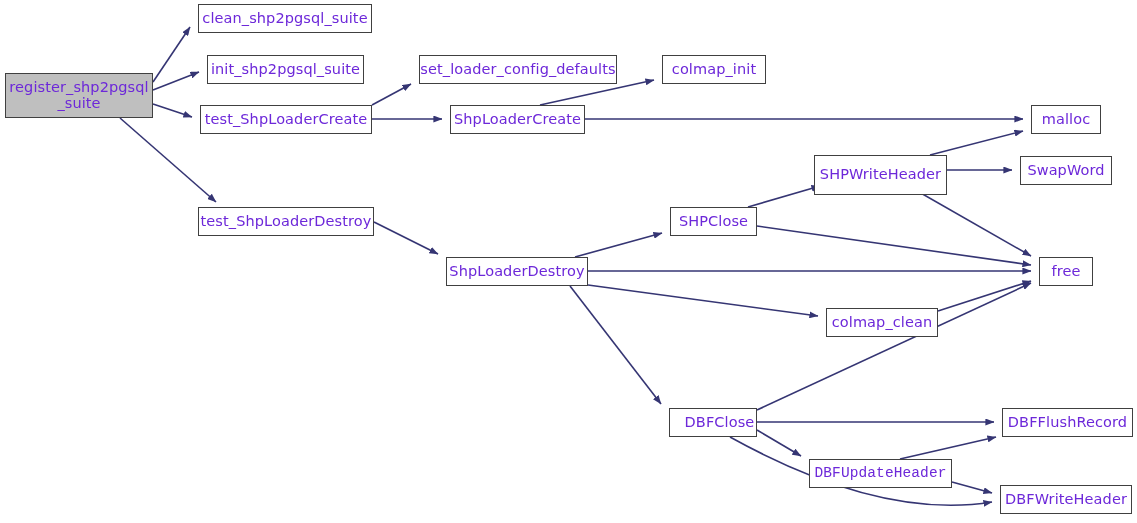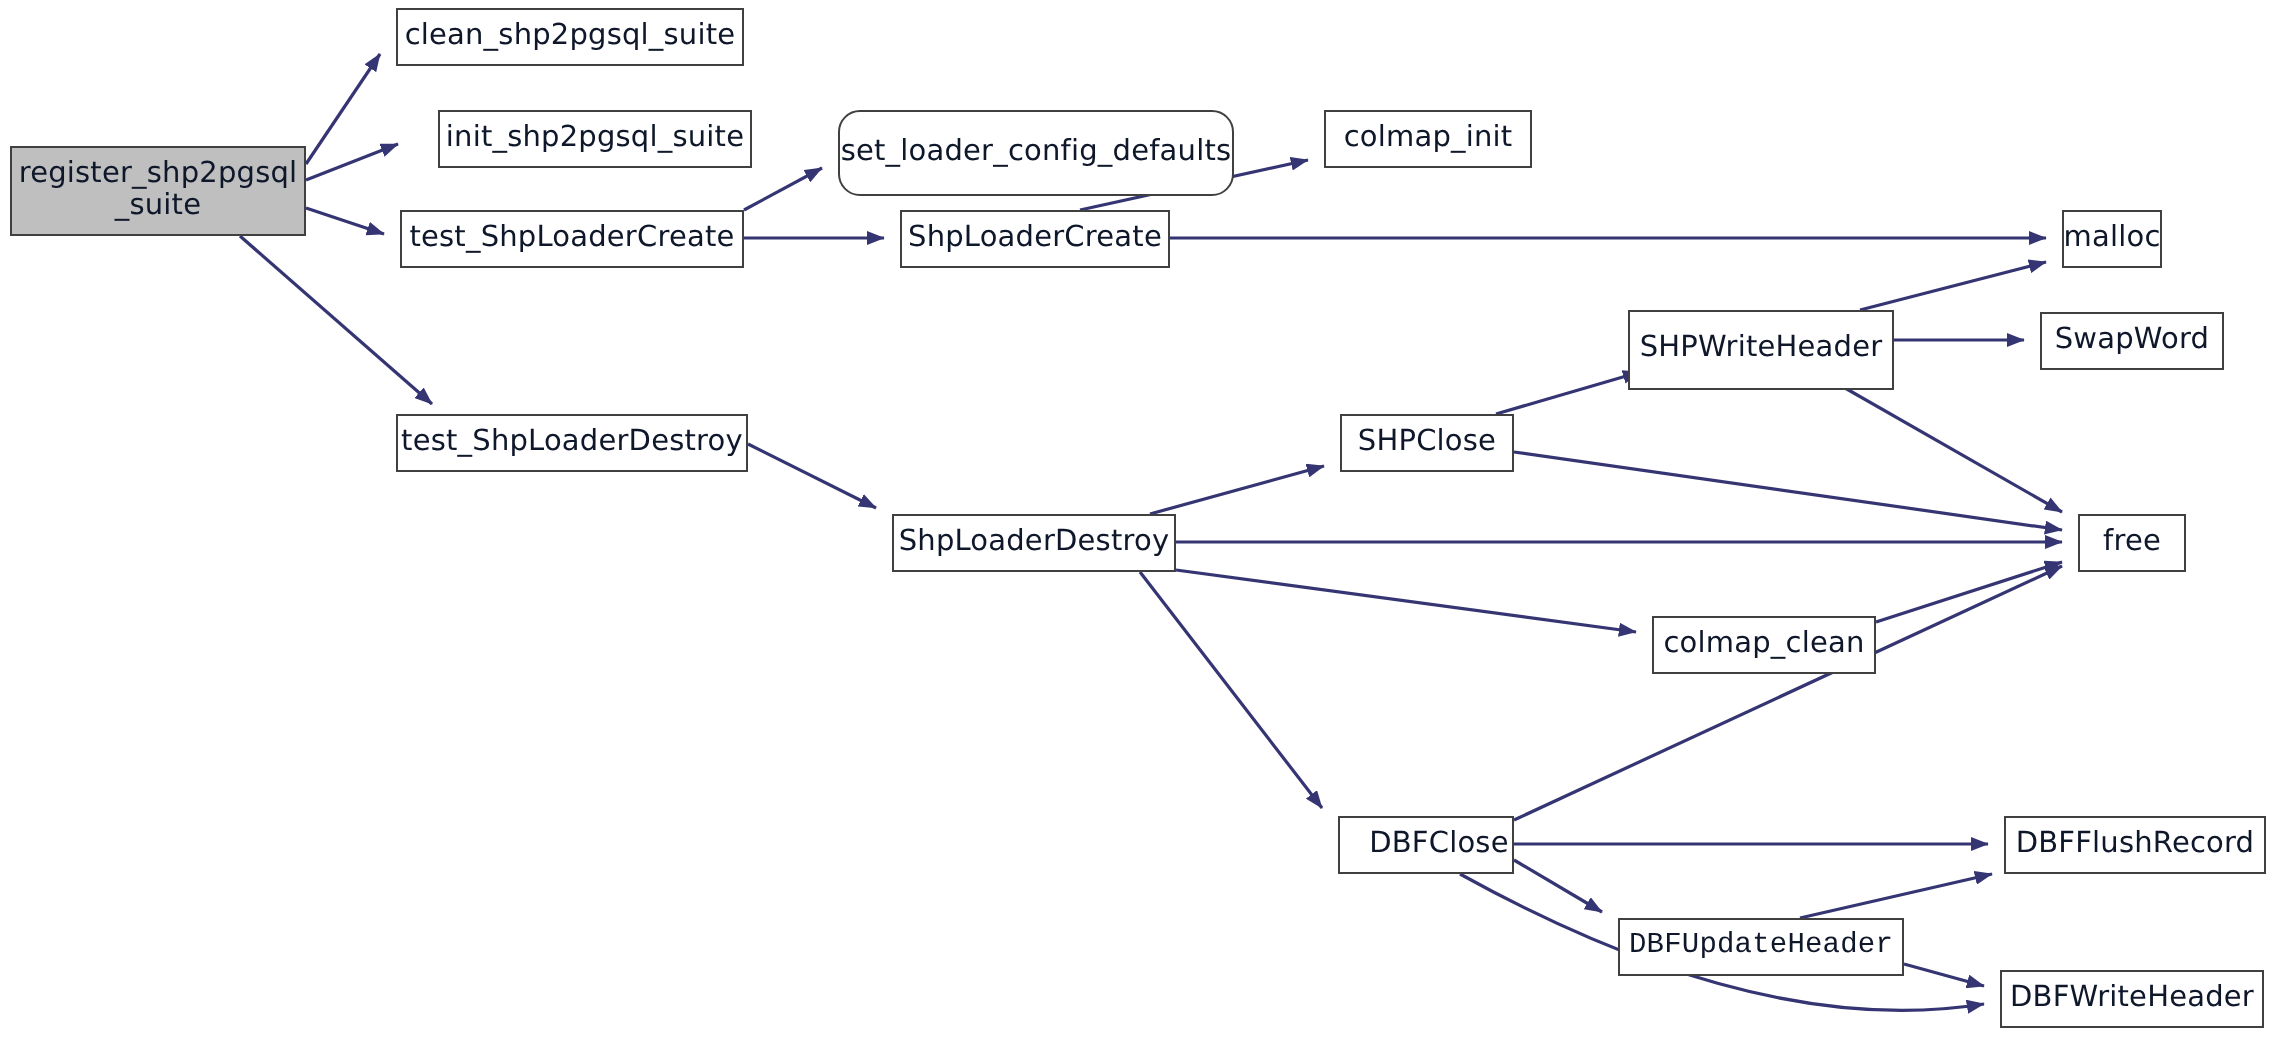--- a/index.html
+++ b/index.html
@@ -13,21 +13,21 @@
   #edges{position:absolute;left:0;top:0;width:1137px;height:523px;}
   .node{
     position:absolute;
     box-sizing:border-box;
     background:#ffffff;
     border:1px solid #404040;
     display:flex;
     align-items:center;
     justify-content:center;
     text-align:center;
-    color:#0f172a;
+    color:#6d28d9;
     font-size:14.5px;
     line-height:1.05;
     letter-spacing:0.1px;
     white-space:pre;
   }
   .node.root{
     background:#bfbfbf;
     border:1px solid #404040;
   }
   .node-label{display:block;}
@@ -67,26 +67,26 @@
         <path d="M757,430 L801,456" marker-end="url(#arrow)"></path>
         <path d="M730,437 Q880,520 992,502" marker-end="url(#arrow)"></path>
         <path d="M900,459 L996,437" marker-end="url(#arrow)"></path>
         <path d="M952,482 L992,493" marker-end="url(#arrow)"></path>
       </g>
   </svg>
   <div id="node-layer">
       <div class="node root" style="left: 5px; top: 73px; width: 148px; height: 45px;"><span class="node-label">register_shp2pgsql
 _suite</span></div>
       <div class="node" style="left: 198px; top: 4px; width: 174px; height: 29px;"><span class="node-label">clean_shp2pgsql_suite</span></div>
-      <div class="node" style="left: 207px; top: 55px; width: 157px; height: 29px; margin-left: 12px;"><span class="node-label">init_shp2pgsql_suite</span></div>
+      <div class="node" style="left: 207px; top: 55px; width: 157px; height: 29px;"><span class="node-label">init_shp2pgsql_suite</span></div>
       <div class="node" style="left: 200px; top: 105px; width: 172px; height: 29px;"><span class="node-label">test_ShpLoaderCreate</span></div>
-      <div class="node" style="left: 419px; top: 55px; width: 198px; height: 43px; border-radius: 11px;"><span class="node-label">set_loader_config_defaults</span></div>
+      <div class="node" style="left: 419px; top: 55px; width: 198px; height: 29px;"><span class="node-label">set_loader_config_defaults</span></div>
       <div class="node" style="left: 450px; top: 105px; width: 135px; height: 29px; align-items: center;"><span class="node-label">ShpLoaderCreate</span></div>
       <div class="node" style="left: 662px; top: 55px; width: 104px; height: 29px;"><span class="node-label">colmap_init</span></div>
-      <div class="node" style="left: 1031px; top: 105px; width: 50px; height: 29px; justify-content: center;"><span class="node-label">malloc</span></div>
+      <div class="node" style="left: 1031px; top: 105px; width: 70px; height: 29px; justify-content: center;"><span class="node-label">malloc</span></div>
       <div class="node" style="left: 814px; top: 155px; width: 133px; height: 40px;"><span class="node-label">SHPWriteHeader</span></div>
       <div class="node" style="left: 1020px; top: 156px; width: 92px; height: 29px;"><span class="node-label">SwapWord</span></div>
       <div class="node" style="left: 198px; top: 207px; width: 176px; height: 29px;"><span class="node-label">test_ShpLoaderDestroy</span></div>
       <div class="node" style="left: 670px; top: 207px; width: 87px; height: 29px;"><span class="node-label">SHPClose</span></div>
       <div class="node" style="left: 446px; top: 257px; width: 142px; height: 29px;"><span class="node-label">ShpLoaderDestroy</span></div>
       <div class="node" style="left: 1039px; top: 257px; width: 54px; height: 29px;"><span class="node-label">free</span></div>
       <div class="node" style="left: 826px; top: 308px; width: 112px; height: 29px;"><span class="node-label">colmap_clean</span></div>
       <div class="node" style="left: 669px; top: 408px; width: 88px; height: 29px; padding-left: 13px;"><span class="node-label">DBFClose</span></div>
       <div class="node" style="left: 1002px; top: 408px; width: 131px; height: 29px;"><span class="node-label">DBFFlushRecord</span></div>
       <div class="node" style="left: 809px; top: 459px; width: 143px; height: 29px; font-family: Liberation Mono, monospace;"><span class="node-label">DBFUpdateHeader</span></div>

